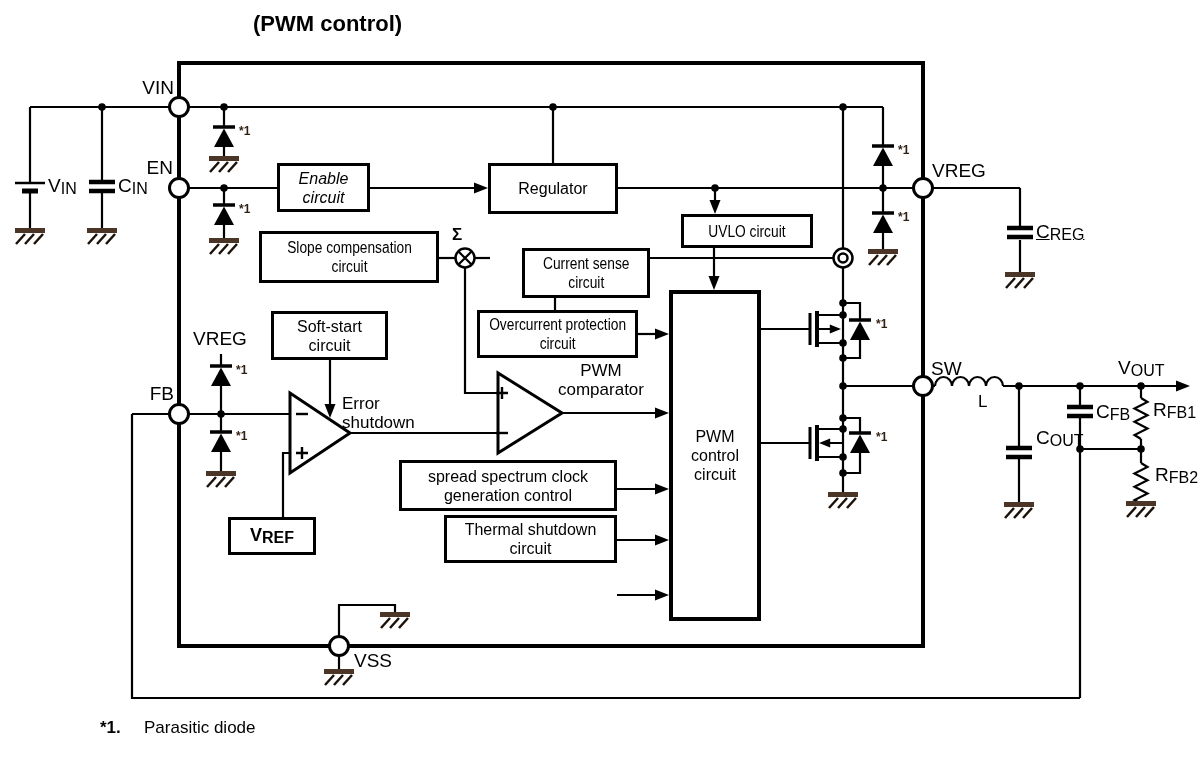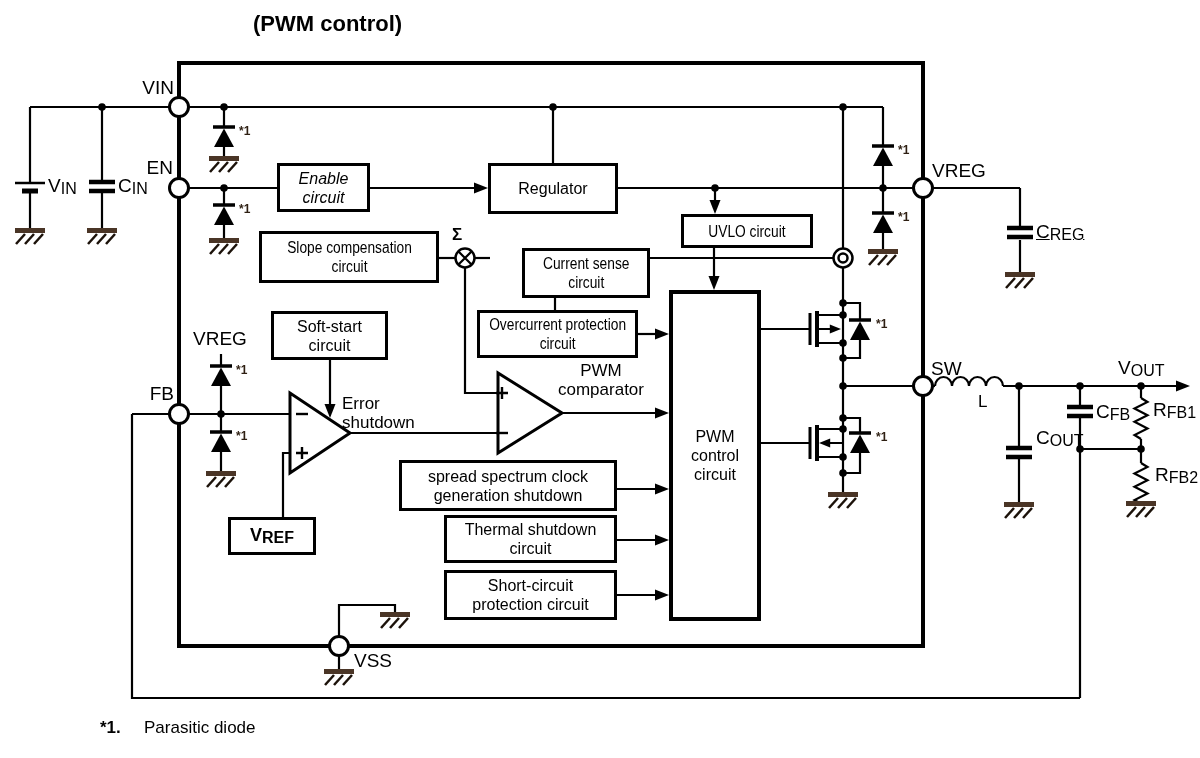--- a/index.html
+++ b/index.html
@@ -280,33 +280,27 @@
   <div class="block thick" style="left:669px;top:290px;width:92px;height:331px;">
     <div>
         <div>PWM</div>
         <div>control</div>
         <div>circuit</div>
       </div>
   </div>
   <div class="block" style="left:399px;top:460px;width:218px;height:51px;">
     <div>
         <div>spread spectrum clock</div>
-        <div>generation shutdown</div>
+        <div>generation control</div>
       </div>
   </div>
   <div class="block" style="left:444px;top:515px;width:173px;height:48px;">
     <div>
         <div>Thermal shutdown</div>
         <div>circuit</div>
-      </div>
-  </div>
-  <div class="block" style="left:444px;top:570px;width:173px;height:50px;">
-    <div>
-        <div>Short-circuit</div>
-        <div>protection circuit</div>
       </div>
   </div>
   <div class="block" style="left:228px;top:517px;width:88px;height:38px;font-size:18px;font-weight:bold;">
     <div><span>V</span><sub>REF</sub></div>
   </div>
 
   <div class="title" style="left:253px;top:11px;">(PWM control)</div>
 
   <div class="lbl right" style="left:132px;top:78px;width:42px;">VIN</div>
   <div class="lbl right" style="left:141px;top:158px;width:32px;">EN</div>

